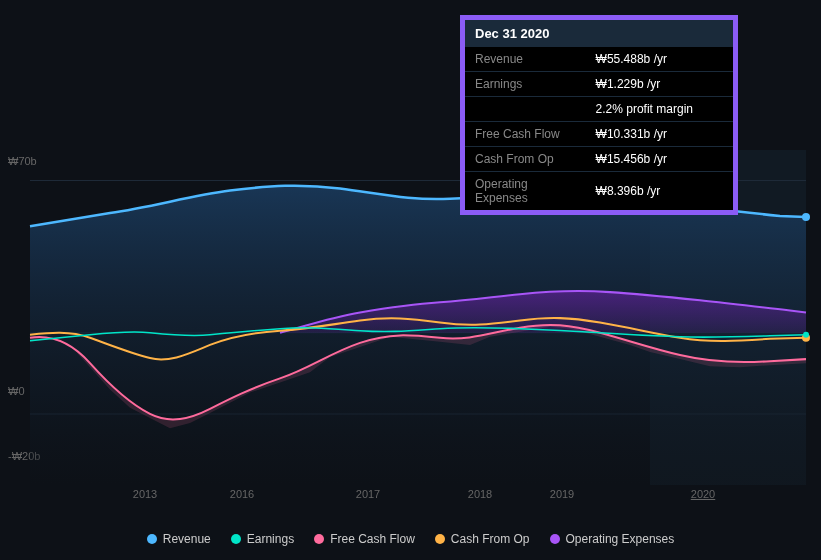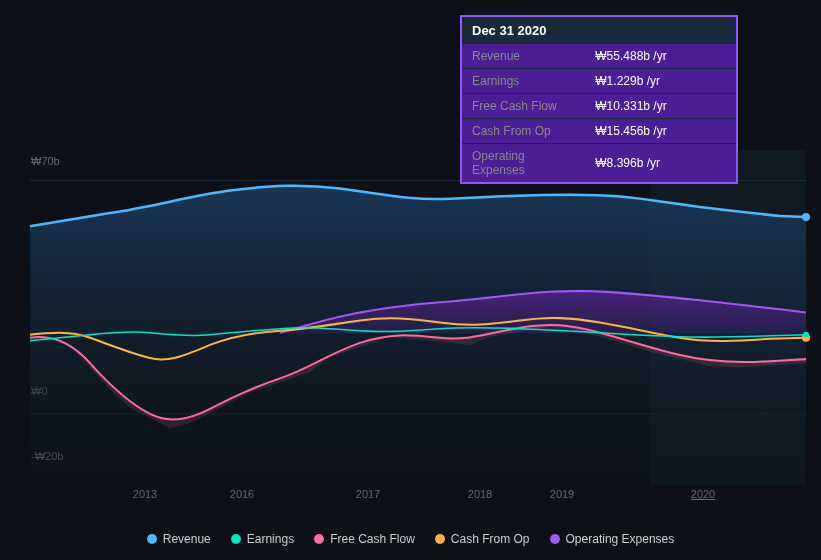--- a/index.html
+++ b/index.html
@@ -17,22 +17,22 @@
       position: relative;
       width: 821px;
       height: 560px;
     }
 
     
     .tooltip-box {
       position: absolute;
       top: 15px;
       left: 460px;
-      background: #4c1d95;
-      border: 2px solid #8b5cf6;
+      background: #000000;
+      border: 5px solid #8b5cf6;
       padding: 0;
       width: 278px;
       z-index: 10;
     }
 
     .tooltip-title {
       background: #1a2a3a;
       padding: 6px 10px;
       font-size: 13px;
       font-weight: bold;
@@ -73,21 +73,20 @@
     .fcf-val { color: #00e5c8; }
     .cashfromop-val { color: #ffb347; }
     .opex-val { color: #a855f7; }
 
     
     .y-label {
       position: absolute;
       font-size: 11px;
       color: #666;
       left: 8px;
-      margin-left: 23px;
     }
 
     
     .x-label {
       position: absolute;
       font-size: 11px;
       color: #666;
       bottom: 60px;
       transform: translateX(-50%);
     }
@@ -152,20 +151,24 @@
       <tbody>
           <tr>
         <td class="label-cell">Revenue</td>
         <td class="value-cell revenue-val">₩55.488b /yr</td>
       </tr>
       <tr>
         <td class="label-cell">Earnings</td>
         <td class="value-cell earnings-val">₩1.229b /yr</td>
       </tr>
       <tr>
+        <td class="label-cell"></td>
+        <td class="value-cell profit-val">2.2% profit margin</td>
+      </tr>
+      <tr>
         <td class="label-cell">Free Cash Flow</td>
         <td class="value-cell fcf-val">₩10.331b /yr</td>
       </tr>
       <tr>
         <td class="label-cell">Cash From Op</td>
         <td class="value-cell cashfromop-val">₩15.456b /yr</td>
       </tr>
       <tr>
         <td class="label-cell">Operating Expenses</td>
         <td class="value-cell opex-val">₩8.396b /yr</td>

